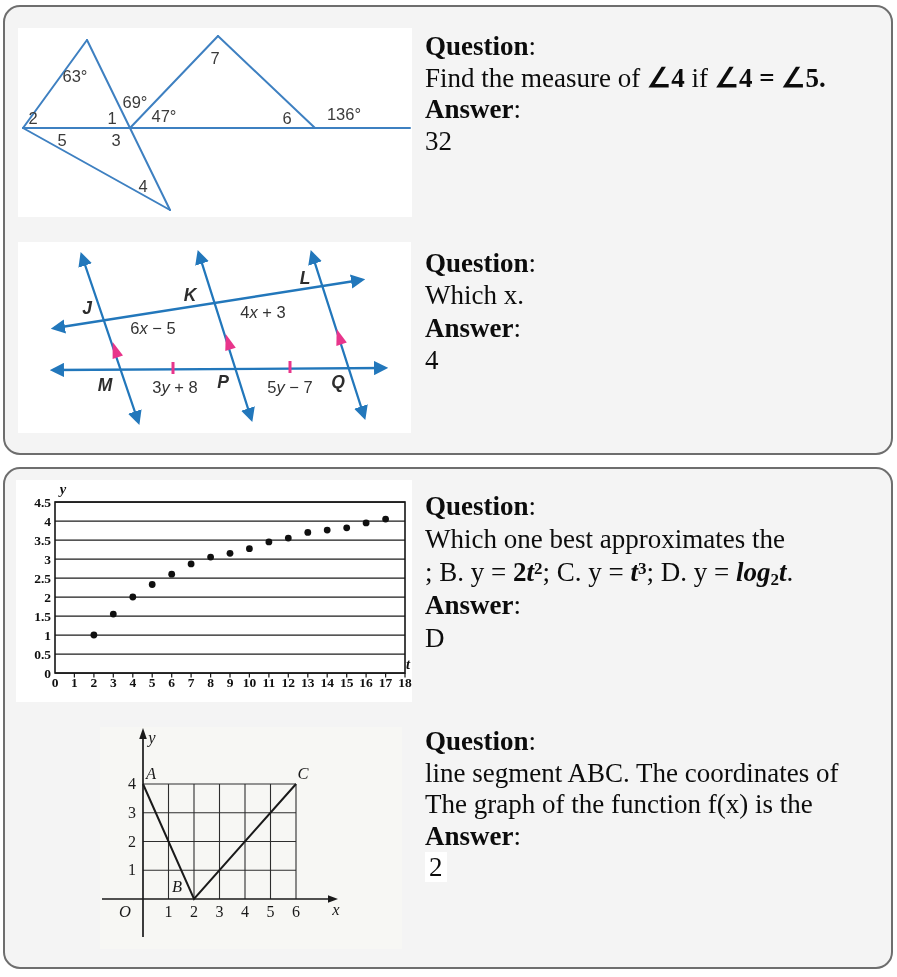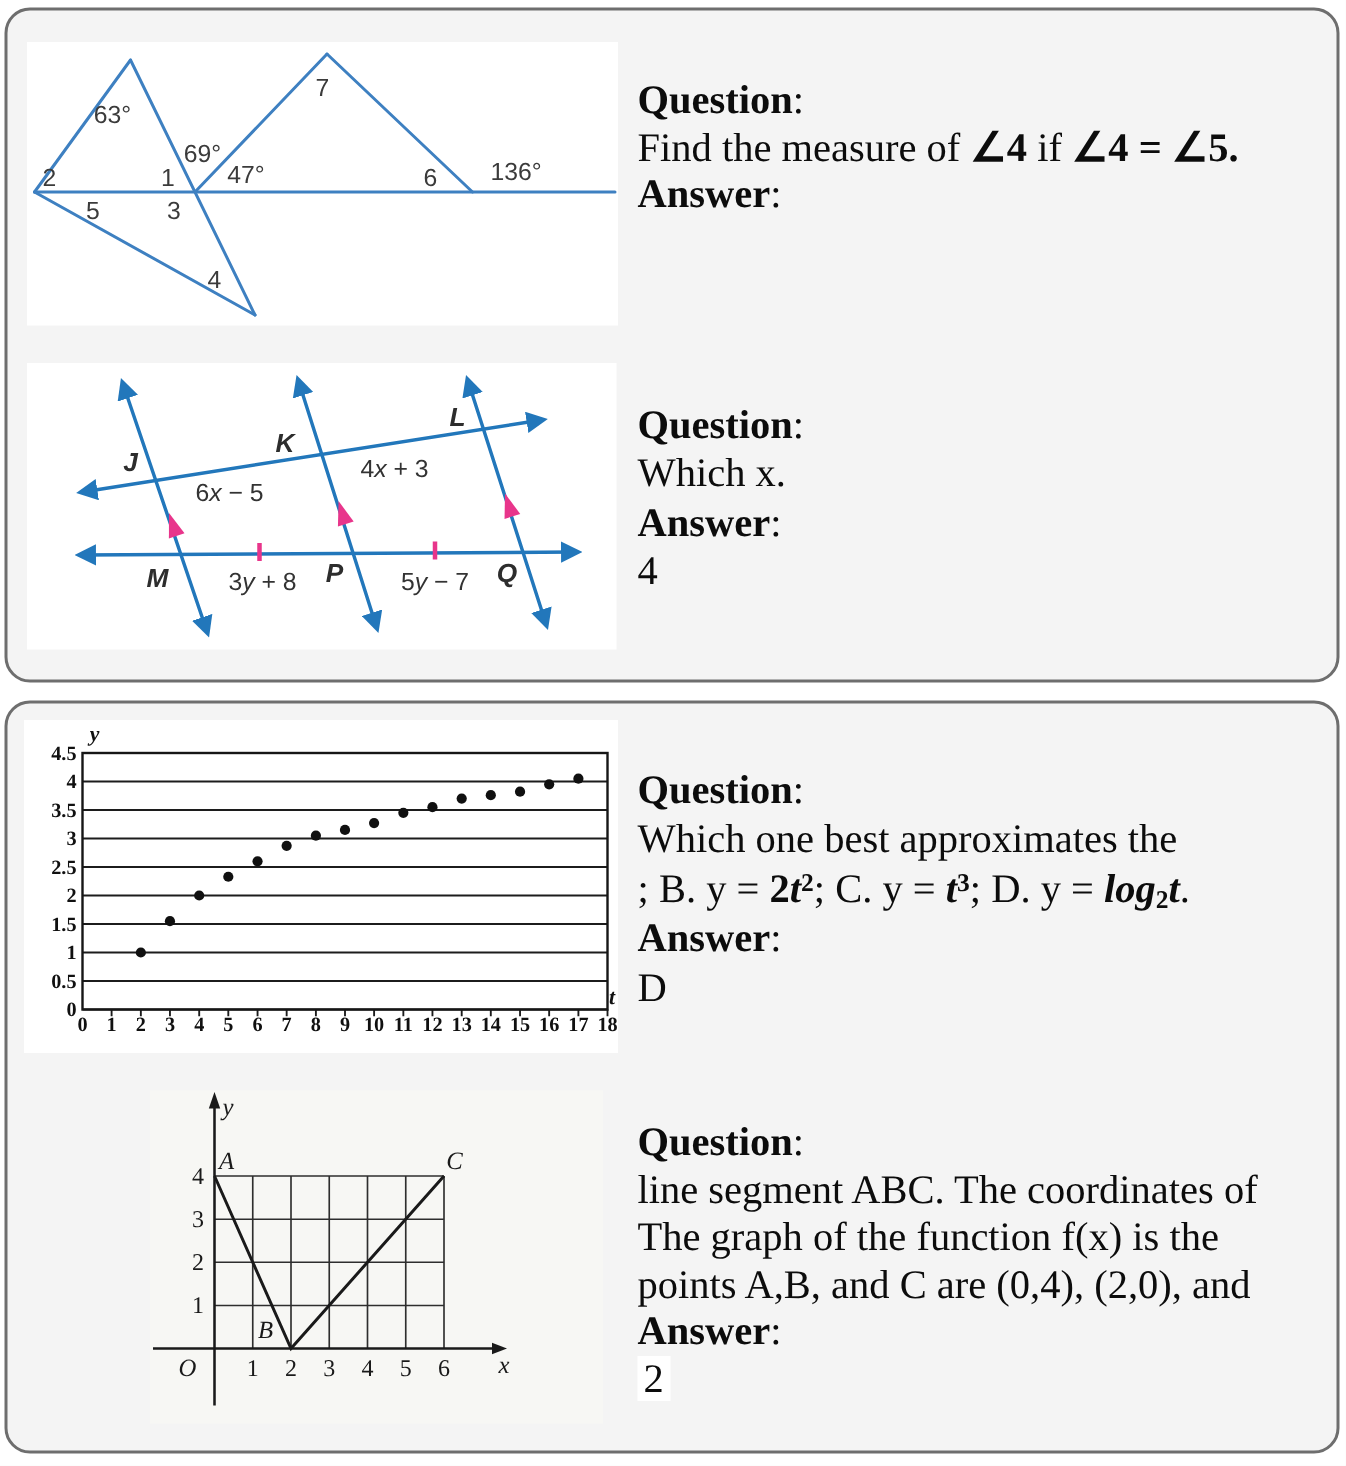--- a/index.html
+++ b/index.html
@@ -1,21 +1,21 @@
 <!DOCTYPE html>
 <html><head>
 <meta charset="utf-8">
 <style>
   html,body{margin:0;padding:0;background:#ffffff;}
   .page{position:relative;width:897px;height:977px;background:#fff;overflow:hidden;
         font-family:"Liberation Serif",serif;}
   .card{position:absolute;left:3px;width:890px;background:#f4f4f4;
         border:2.5px solid #6e6e6e;border-radius:17px;box-sizing:border-box;}
   .panel{position:absolute;background:#ffffff;}
-  .qa{position:absolute;left:425px;font-size:27px;line-height:31.5px;color:#0c0c0c;white-space:nowrap;margin-top:20px;}
+  .qa{position:absolute;left:425px;font-size:27px;line-height:31.5px;color:#0c0c0c;white-space:nowrap;}
   .tline{display:block;}
   .b{font-weight:700;}
   .bm{font-weight:700;}
   .bmi{font-weight:700;font-style:italic;}
   .qa sup{font-size:17px;line-height:0;vertical-align:7px;}
   .qa sub{font-size:17px;line-height:0;vertical-align:-4px;}
   .hl{background:#ffffff;padding:0 4px;}
   
   .lines1{stroke:#3e80c1;stroke-width:2;stroke-linecap:round;fill:none;}
   .t1{font-family:"Liberation Sans",sans-serif;font-size:16.5px;fill:#3b3b3b;text-anchor:middle;}
@@ -74,20 +74,21 @@
         <text class="t1" x="269" y="96">6</text>
         <text class="t1" x="197" y="36">7</text>
       </g>
     </svg>
   </div>
 
   <div class="qa" style="top:31px;">
     <span class="tline"><span class="b">Question</span><span>:</span></span>
     <span class="tline"><span>Find the measure of </span><span class="bm">∠4</span><span> if </span><span class="bm">∠4 = ∠5.</span></span>
     <span class="tline"><span class="b">Answer</span><span>:</span></span>
+    <span class="tline">32</span>
   </div>
 
   <div class="panel" style="left:18px;top:242px;width:393px;height:191px;">
     <svg width="393" height="191" viewBox="0 0 393 191">
       <defs>
         <marker id="arrB" viewBox="0 0 10 10" refX="7" refY="5" markerWidth="6.2" markerHeight="6.2" orient="auto-start-reverse">
           <path d="M0 0 L10 5 L0 10 z" fill="#2277bb"></path>
         </marker>
       </defs>
       <g class="lines2">
@@ -258,18 +259,17 @@
         <text class="it4" x="77" y="165">B</text>
         <text class="it4" x="203" y="52">C</text>
       </g>
     </svg>
   </div>
 
   <div class="qa" style="top:726px;">
     <span class="tline"><span class="b">Question</span><span>:</span></span>
     <span class="tline">line segment ABC. The coordinates of</span>
     <span class="tline">The graph of the function f(x) is the</span>
-    <span class="tline">points A,B, and C are (0,4), (2,0), and</span>
     <span class="tline"><span class="b">Answer</span><span>:</span></span>
     <span class="tline"><span class="hl">2</span></span>
   </div>
 
 </div>
 
 </body></html>

